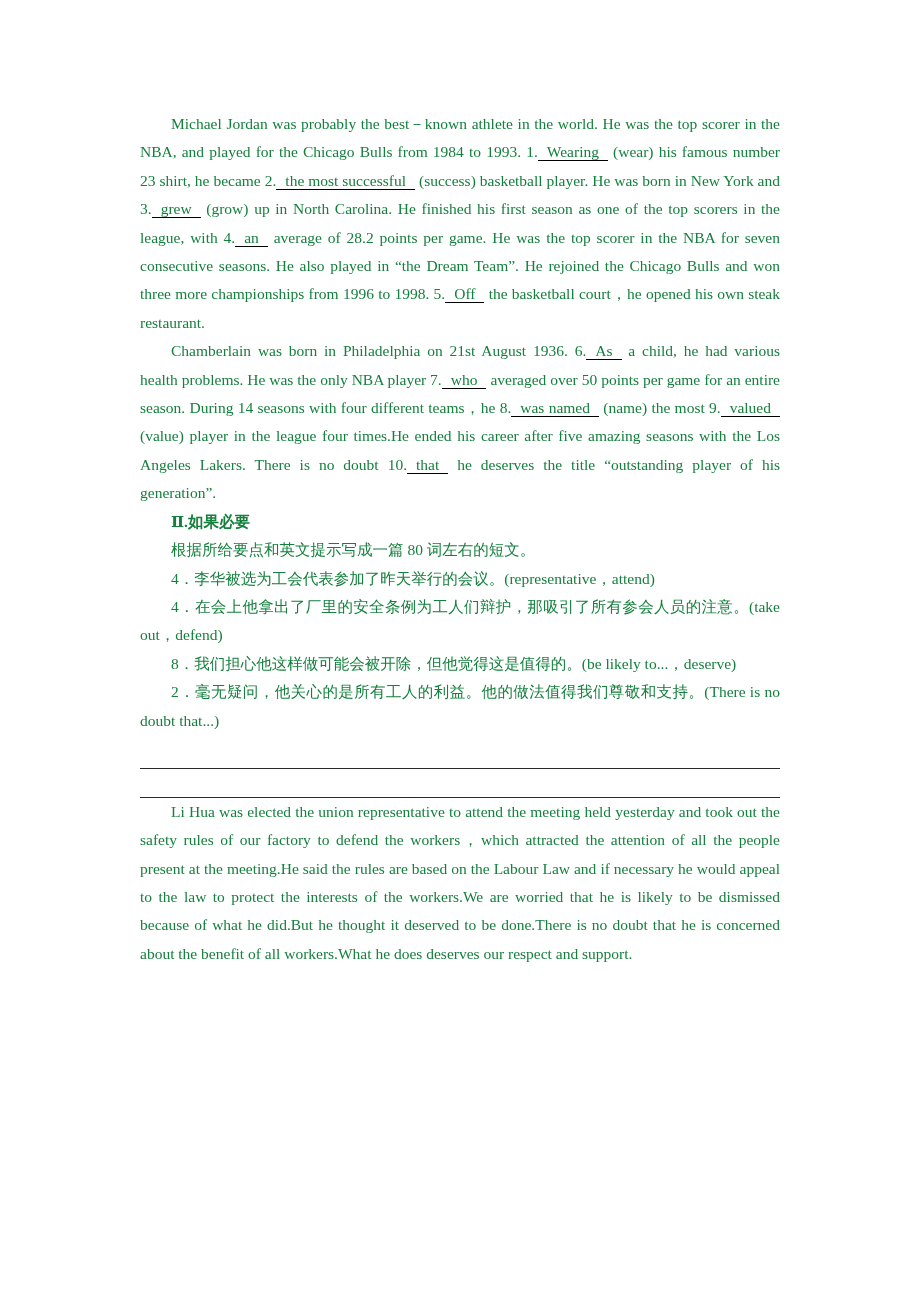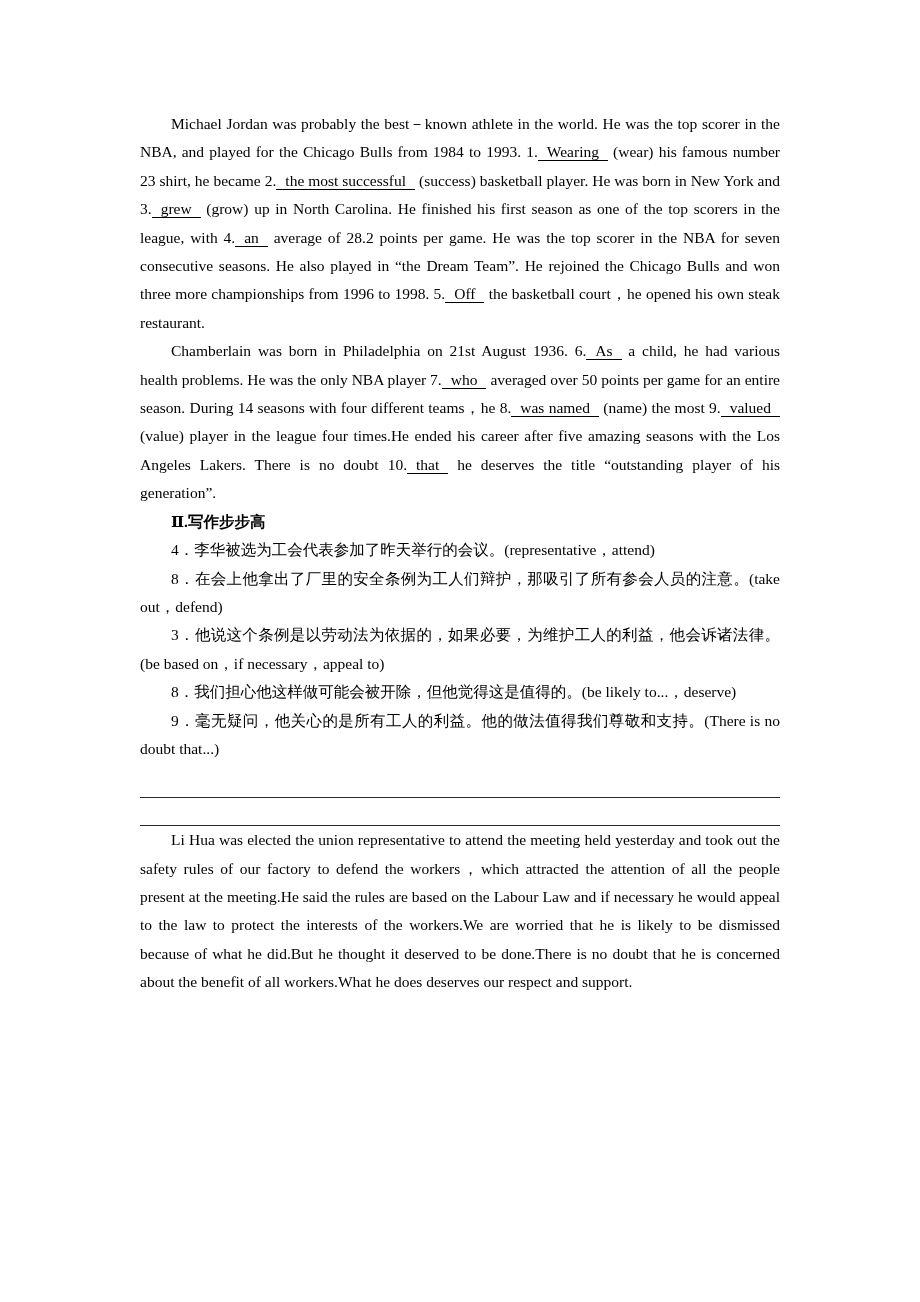--- a/index.html
+++ b/index.html
@@ -5,21 +5,21 @@
   * { box-sizing: border-box; }
   html, body { margin: 0; padding: 0; background: #ffffff; }
   .page {
     width: 920px;
     min-height: 1302px;
     background: #ffffff;
     padding: 110px 140px 80px 140px;
     font-family: "Liberation Serif", "DejaVu Serif", serif;
     font-size: 15.5px;
     line-height: 28.4px;
-    color: #000000;
+    color: #15803d;
   }
   .para {
     margin: 0;
     text-align: justify;
     text-indent: 2em;
   }
   .para.noindent { text-indent: 0; }
   .bold { font-weight: bold; }
   .blank {
     border-bottom: 1px solid #000;
@@ -35,28 +35,28 @@
 </head>
 <body>
 
 <div class="page">
 
   <p class="para"><span>Michael Jordan was probably the best－known athlete in the world. He was the top scorer in the NBA, and played for the Chicago Bulls from 1984 to 1993. 1.</span><span class="blank">Wearing</span><span> (wear) his famous number 23 shirt, he became 2.</span><span class="blank">the most successful</span><span> (success) basketball player. He was born in New York and 3.</span><span class="blank">grew</span><span> (grow) up in North Carolina. He finished his first season as one of the top scorers in the league, with 4.</span><span class="blank">an</span><span> average of 28.2 points per game. He was the top scorer in the NBA for seven consecutive seasons. He also played in “the Dream Team”. He rejoined the Chicago Bulls and won three more championships from 1996 to 1998. 5.</span><span class="blank">Off</span><span> the basketball court，he opened his own steak restaurant.</span></p>
 
 
   <p class="para"><span>Chamberlain was born in Philadelphia on 21st August 1936. 6.</span><span class="blank">As</span><span> a child, he had various health problems. He was the only NBA player 7.</span><span class="blank">who</span><span> averaged over 50 points per game for an entire season. During 14 seasons with four different teams，he 8.</span><span class="blank">was named</span><span> (name) the most 9.</span><span class="blank">valued</span><span> (value) player in the league four times.He ended his career after five amazing seasons with the Los Angeles Lakers. There is no doubt 10.</span><span class="blank">that</span><span> he deserves the title “outstanding player of his generation”.</span></p>
 
-  <p class="para bold">Ⅱ.写作步步高</p>
+  <p class="para bold">Ⅱ.如果必要</p>
 
+  <p class="para">根据所给要点和英文提示写成一篇 80 词左右的短文。</p>
 
   <p class="para">4．李华被选为工会代表参加了昨天举行的会议。(representative，attend)</p>
-  <p class="para">8．在会上他拿出了厂里的安全条例为工人们辩护，那吸引了所有参会人员的注意。(take out，defend)</p>
-  <p class="para">3．他说这个条例是以劳动法为依据的，如果必要，为维护工人的利益，他会诉诸法律。(be based on，if necessary，appeal to)</p>
+  <p class="para">4．在会上他拿出了厂里的安全条例为工人们辩护，那吸引了所有参会人员的注意。(take out，defend)</p>
   <p class="para">8．我们担心他这样做可能会被开除，但他觉得这是值得的。(be likely to...，deserve)</p>
-  <p class="para">9．毫无疑问，他关心的是所有工人的利益。他的做法值得我们尊敬和支持。(There is no doubt that...)</p>
+  <p class="para">2．毫无疑问，他关心的是所有工人的利益。他的做法值得我们尊敬和支持。(There is no doubt that...)</p>
 
   <div class="writing-area">
     <div class="writing-line"></div>
     <div class="writing-line"></div>
   </div>
 
 
   <p class="para">Li Hua was elected the union representative to attend the meeting held yesterday and took out the safety rules of our factory to defend the workers，which attracted the attention of all the people present at the meeting.He said the rules are based on the Labour Law and if necessary he would appeal to the law to protect the interests of the workers.We are worried that he is likely to be dismissed because of what he did.But he thought it deserved to be done.There is no doubt that he is concerned about the benefit of all workers.What he does deserves our respect and support.</p>
 
 </div>

